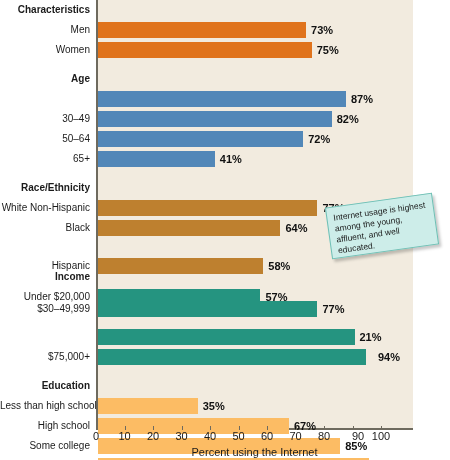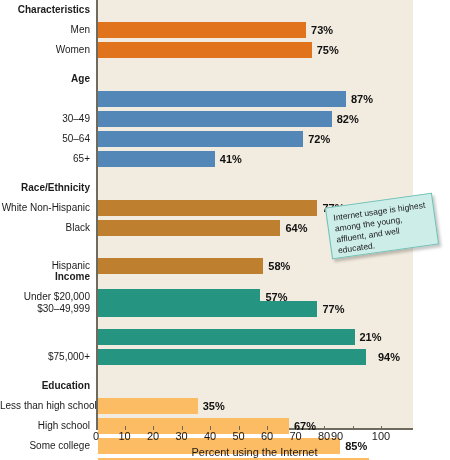--- a/index.html
+++ b/index.html
@@ -166,20 +166,20 @@
       <div class="tick" style="left: 210px;">40</div>
       <div class="tickmark" style="left: 238.5px;"></div>
       <div class="tick" style="left: 238.5px;">50</div>
       <div class="tickmark" style="left: 267px;"></div>
       <div class="tick" style="left: 267px;">60</div>
       <div class="tickmark" style="left: 295.5px;"></div>
       <div class="tick" style="left: 295.5px;">70</div>
       <div class="tickmark" style="left: 324px;"></div>
       <div class="tick" style="left: 324px;">80</div>
       <div class="tickmark" style="left: 352.5px;"></div>
-      <div class="tick" style="left: 337px;">90</div>
+      <div class="tick" style="left: 358px;">90</div>
       <div class="tickmark" style="left: 381px;"></div>
       <div class="tick" style="left: 381px;">100</div>
     </div>
   <div id="xlabel">Percent using the Internet</div>
 
   <div id="note">Internet usage is highest among the young, affluent, and well educated.</div>
 </div>
 
 </body></html>

